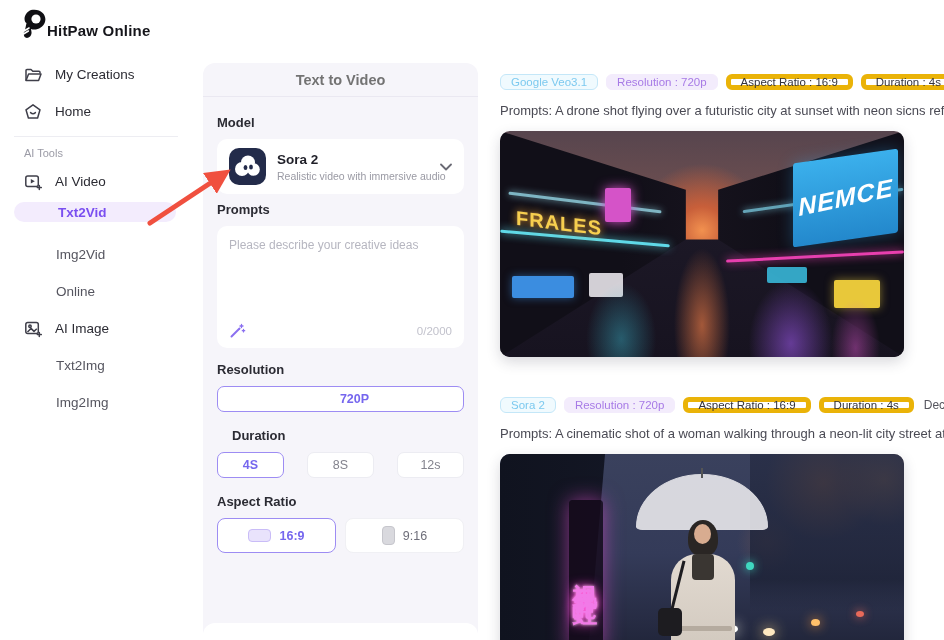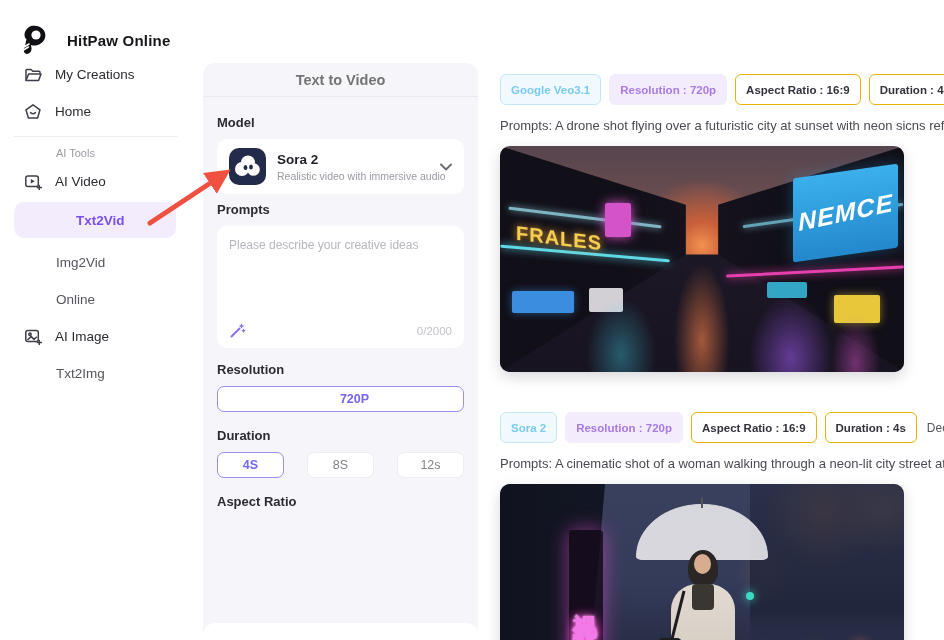--- a/index.html
+++ b/index.html
@@ -1,33 +1,33 @@
 <!DOCTYPE html>
 <html><head>
 <meta charset="utf-8">
 <style>
   * { margin:0; padding:0; box-sizing:border-box; }
   html,body { width:944px; height:640px; }
   body { font-family:"Liberation Sans", sans-serif; background:#fff; overflow:hidden; }
   .page { position:relative; width:944px; height:640px; background:#fff; overflow:hidden; }
 
   
-  .logo { position:absolute; left:20px; top:25px; display:flex; align-items:center; gap:20px; }
+  .logo { position:absolute; left:20px; top:9px; display:flex; align-items:flex-end; gap:0; }
   .logo-text { font-size:15px; font-weight:700; color:#15151a; letter-spacing:.2px; }
 
   
   .sidebar { position:absolute; left:0; top:56px; width:200px; }
   .srow { height:37px; display:flex; align-items:center; gap:13px; padding-left:24px;
           font-size:13.5px; color:#2b2b33; font-weight:500; cursor:pointer; }
   .srow .sicon { width:18px; height:18px; flex:0 0 18px; display:flex; align-items:center; justify-content:center; }
   .srow.sub { padding-left:56px; color:#55555f; font-weight:400; }
-  .srow.sub.active { margin:2px 24px 6px 14px; height:36px; padding-left:62px; border-radius:10px;
+  .srow.sub.active { margin:2px 24px 14px 14px; height:20px; padding-left:44px; border-radius:10px;
                      background:#f3ecfd; color:#7a4ff0; font-weight:700; }
   .sdivider { height:1px; background:#ededf2; margin:6px 22px 4px 14px; }
-  .ssection { font-size:11px; color:#9b9ba6; padding:6px 0 4px 24px;margin-left:32px; }
+  .ssection { font-size:11px; color:#9b9ba6; padding:6px 0 4px 24px; }
 
   
   .arrow-overlay { position:absolute; left:0; top:0; width:944px; height:640px; pointer-events:none; z-index:40; }
 
   
   .panel { position:absolute; left:203px; top:63px; width:275px; height:577px;
            background:#f6f5fa; border-radius:12px 12px 0 0; }
   .panel-header { height:34px; display:flex; align-items:center; justify-content:center;
                   font-size:14.5px; font-weight:700; color:#737373; border-bottom:1px solid #eae8f1; }
   .panel-body { padding:12px 14px 0; }
@@ -53,25 +53,25 @@
   .ar-btn { flex:1; height:35px; border-radius:8px; background:#fff; border:1px solid #f0f0f4;
             display:flex; align-items:center; justify-content:center; gap:8px; font-size:12.5px; color:#6e6e79; cursor:pointer; }
   .ar-btn.selected { border:1.4px solid #9d8cf3; color:#7566ee; font-weight:600; }
   .ar-rect-h { width:23px; height:13px; border-radius:4px; background:#e9e3fc; border:1px solid #c9bcf7; }
   .ar-rect-v { width:13px; height:19px; border-radius:4px; background:#d9d9de; border:1px solid #c6c6cc; }
   .panel-bottom { position:absolute; left:0; right:0; bottom:0; height:17px; background:#fff; border-radius:12px 12px 0 0; }
 
   
   .results { position:absolute; left:500px; top:63px; width:444px; padding-top:11px; }
   .badge-row { display:flex; align-items:center; gap:8px; white-space:nowrap; overflow:hidden; }
-  .badge { display:inline-flex; align-items:center; height:31px; padding:0 10px; border-radius:6px;
-           font-size:11.5px; font-weight:700; }
+  .badge { display:inline-flex; align-items:center; height:16px; padding:0 10px; border-radius:6px;
+           font-size:11.5px; font-weight:400; }
   .badge.blue { color:#7cc9ef; background:#f0fafe; border:1px solid #c4e7f8; }
   .badge.purple { color:#a77ae6; background:#f3ecfc; border:1px solid #f3ecfc; }
-  .badge.outline { color:#33333d; background:#fff; border:1px solid #eab308; }
+  .badge.outline { color:#33333d; background:#fff; border:5px solid #eab308; }
   .badge-date { font-size:12px; color:#55555e; margin-left:2px; }
   .prompt-line { margin-top:13px; font-size:13px; color:#4a4a54; white-space:nowrap; overflow:hidden; width:444px; }
   .thumb { position:relative; margin-top:13px; width:404px; border-radius:10px; overflow:hidden;
            box-shadow:0 5px 14px rgba(40,40,60,.18); }
   .thumb1 { height:226px; background:
       radial-gradient(circle at 50% 44%, #f2914f 0%, #c85f3a 10%, rgba(120,60,50,0) 28%),
       linear-gradient(180deg,#57454e 0%,#6e4f50 30%,#a05a42 43%,#3f2b38 52%,#221d28 62%,#181420 100%); }
   .t1-bL { position:absolute; inset:0; clip-path:polygon(0 0,46% 26%,46% 62%,0 100%); 
            background:linear-gradient(90deg,#110f18 30%,#1e1926 85%,#261f30); }
   .t1-bR { position:absolute; inset:0; clip-path:polygon(100% 0,54% 26%,54% 62%,100% 100%);
@@ -203,20 +203,23 @@
           <circle cx="6" cy="6.2" r="1.2"></circle>
           <path d="M3.5 12 l3.5 -3.6 3 3 2.8 -2.6"></path>
           <path d="M15.3 12.6 v4 M13.3 14.6 h4" stroke-linecap="round"></path>
         </svg>
       </span>
       <span>AI Image</span>
     </div>
     <div class="srow sub">
       <span>Txt2Img</span>
     </div>
+    <div class="srow sub">
+      <span>Img2Img</span>
+    </div>
   </nav>
 
   <section class="panel">
     <div class="panel-header">Text to Video</div>
     <div class="panel-body">
       <div class="field-label">Model</div>
 
       <div class="model-box">
         <svg class="model-icon" viewBox="0 0 37 37">
           <rect width="37" height="37" rx="10" fill="#232b4a"></rect>
@@ -243,28 +246,38 @@
             <path d="M2.5 14.5 L10.5 6.5" stroke="#8a6ff0" stroke-width="2" stroke-linecap="round"></path>
             <path d="M12.5 2.5 v3 M11 4 h3 M14.5 7.5 v2.4 M13.3 8.7 h2.4" stroke="#8a6ff0" stroke-width="1.3" stroke-linecap="round"></path>
           </svg>
           <span class="char-counter">0/2000</span>
         </div>
       </div>
 
       <div class="field-label" style="margin-top:14px;">Resolution</div>
       <button class="res-btn">720P</button>
 
-      <div class="field-label" style="margin-top:16px;">Duration</div>
+      <div class="field-label" style="margin-top:16px;margin-left:15px;">Duration</div>
       <div class="opt-row">
         <button class="opt-btn selected">4S</button>
         <button class="opt-btn">8S</button>
         <button class="opt-btn">12s</button>
       </div>
 
       <div class="field-label" style="margin-top:16px;">Aspect Ratio</div>
+      <div class="ar-row">
+        <button class="ar-btn selected">
+          <span class="ar-rect-h"></span>
+          <span>16:9</span>
+        </button>
+        <button class="ar-btn">
+          <span class="ar-rect-v"></span>
+          <span>9:16</span>
+        </button>
+      </div>
     </div>
     <div class="panel-bottom"></div>
   </section>
 
   <section class="results">
 
     <article>
       <div class="badge-row">
         <span class="badge blue">Google Veo3.1</span>
         <span class="badge purple">Resolution : 720p</span>

